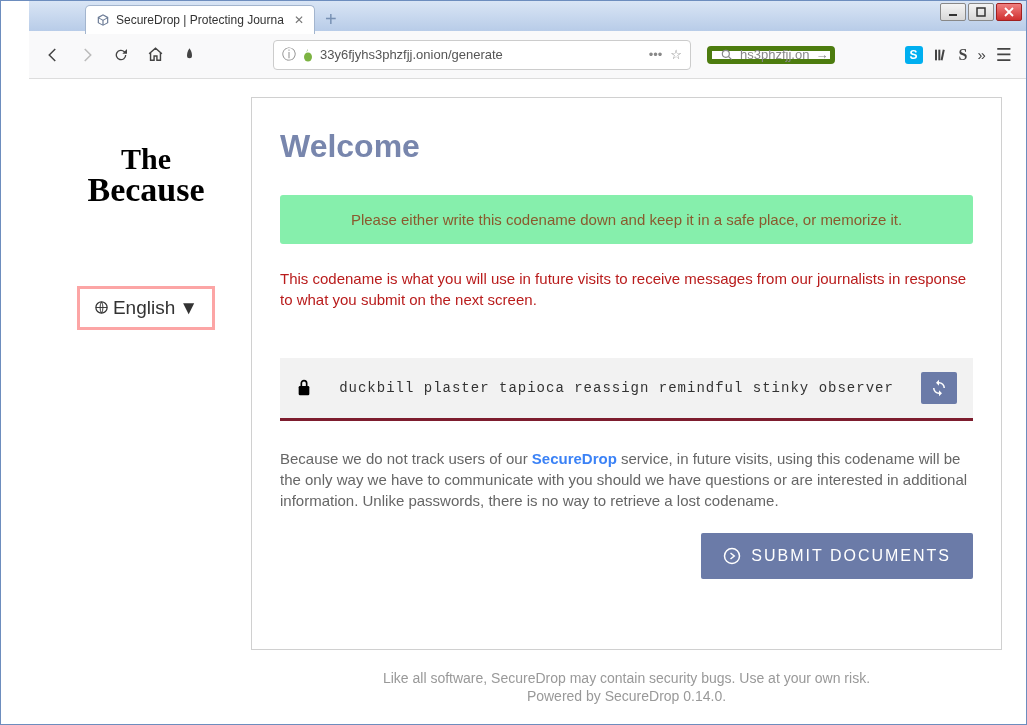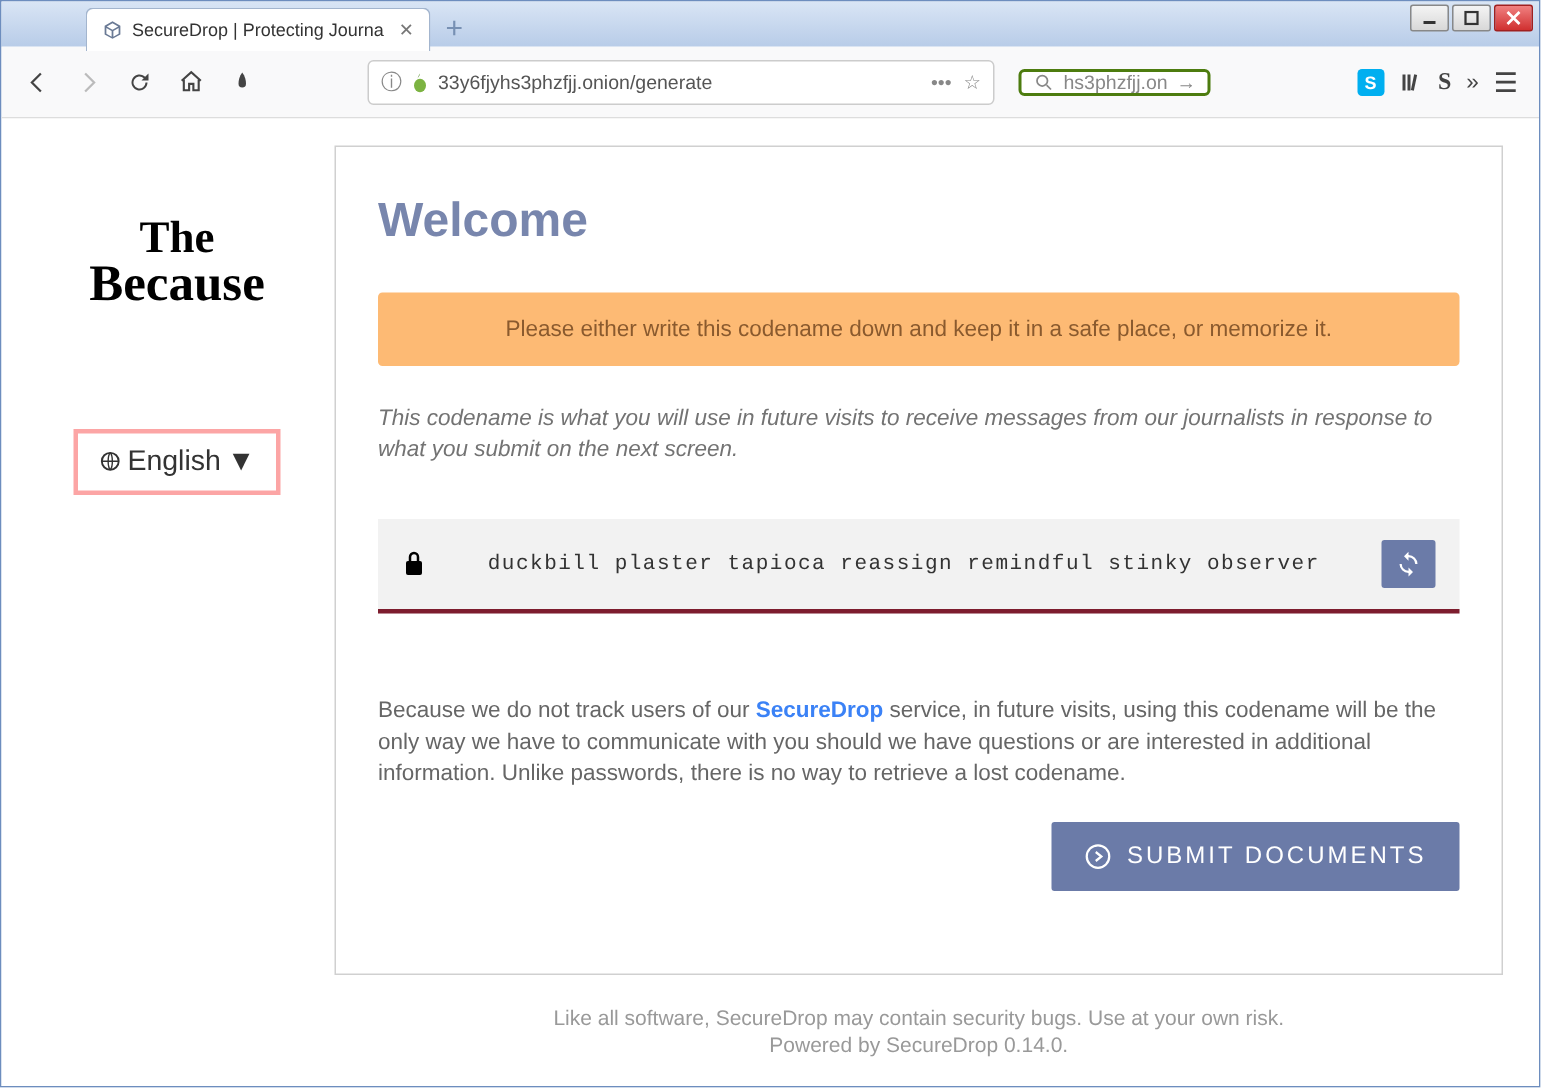--- a/index.html
+++ b/index.html
@@ -1,58 +1,58 @@
 <!DOCTYPE html>
 <html><head>
 <meta charset="utf-8">
 <style>
 * { margin: 0; padding: 0; box-sizing: border-box; }
 body { font-family: -apple-system, BlinkMacSystemFont, "Segoe UI", Arial, sans-serif; background: #dce5f0; width: 1027px; height: 725px; overflow: hidden; }
 
 
-.window { width: 1027px; height: 725px; background: #fff; border: 1px solid #6d8dbe; display: flex; flex-direction: column; }
+.window { width: 1027px; height: 725px; background: #fff; border: 1px solid #6d8dbe; display: flex; flex-direction: column; padding-left: 28px; }
 .titlebar { height: 30px; background: linear-gradient(to bottom, #d9e5f5, #b8cce8); display: flex; align-items: center; position: relative; }
 .tab { position: absolute; left: 56px; top: 4px; height: 29px; background: #fff; border: 1px solid #a3b5ce; border-bottom: none; border-radius: 5px 5px 0 0; display: flex; align-items: center; padding: 0 10px; gap: 6px; font-size: 12px; color: #333; min-width: 220px; }
 .tab-close { color: #777; cursor: pointer; margin-left: 4px; }
 .tab-new { position: absolute; left: 296px; top: 8px; color: #7790b3; font-size: 20px; font-weight: 300; line-height: 1; }
 .win-controls { position: absolute; right: 4px; top: 2px; display: flex; gap: 2px; }
 .win-btn { width: 26px; height: 18px; border: 1px solid #888; background: linear-gradient(to bottom, #f4f4f4, #d8d8d8); display: flex; align-items: center; justify-content: center; font-size: 10px; border-radius: 2px; }
 .win-btn.close { background: linear-gradient(to bottom, #f08080, #d03030); color: #fff; border-color: #a02020; }
 
 
 .toolbar { height: 48px; background: #f9f9fa; border-bottom: 1px solid #ddd; display: flex; align-items: center; padding: 0 10px; gap: 6px; }
 .nav-btn { width: 28px; height: 28px; display: flex; align-items: center; justify-content: center; color: #555; font-size: 16px; border-radius: 4px; cursor: pointer; }
 .nav-btn.disabled { color: #bbb; }
 .urlbar { flex: 0 0 auto; width: 418px; height: 30px; border: 1px solid #ccc; border-radius: 4px; background: #fff; display: flex; align-items: center; padding: 0 8px; gap: 6px; font-size: 13px; color: #555; margin-left: 64px; }
 .urlbar .info { color: #888; font-size: 14px; }
 .urlbar .onion { color: #7cb342; font-size: 12px; }
 .urlbar .url-text { flex: 1; color: #555; white-space: nowrap; overflow: hidden; }
 .urlbar .actions { display: flex; gap: 8px; align-items: center; color: #888; }
-.searchbar { width: 128px; height: 18px; border: 2px solid #4d7c0f; border-radius: 4px; background: #fff; display: flex; align-items: center; padding: 0 8px; gap: 6px; font-size: 13px; color: #888; margin-left: 10px;}
+.searchbar { width: 128px; height: 18px; border: 5px solid #4d7c0f; border-radius: 4px; background: #fff; display: flex; align-items: center; padding: 0 8px; gap: 6px; font-size: 13px; color: #888; margin-left: 10px;}
 .searchbar .arrow { color: #888; }
 .tb-right { margin-left: auto; display: flex; align-items: center; gap: 10px; padding-right: 4px; }
 .skype-icon { width: 18px; height: 18px; background: #00aff0; border-radius: 3px; color: #fff; font-size: 12px; font-weight: bold; display: flex; align-items: center; justify-content: center; }
 .icon-btn { color: #444; font-size: 15px; cursor: pointer; }
 .s-bold { font-weight: bold; font-family: Georgia, serif; font-size: 16px; }
 .menu-btn { font-size: 18px; color: #444; }
 
 
 .page { flex: 1; background: #fff; display: flex; overflow: auto; padding: 18px 24px 0 24px; gap: 0; }
 .sidebar { width: 186px; flex-shrink: 0; display: flex; flex-direction: column; align-items: center; margin-right: 12px; }
 .logo { font-family: Georgia, "Times New Roman", serif; font-weight: 900; color: #000; text-align: center; line-height: 0.95; margin-top: 48px; }
 .logo .l1 { font-size: 30px; font-family: Liberation Serif, serif; }
 .logo .l2 { font-size: 34px; }
 .lang-btn { margin-top: 80px; border: 3px solid #fca5a5; background: #fff; padding: 8px 14px; font-size: 19px; color: #333; display: flex; align-items: center; gap: 4px; cursor: pointer; }
 
 .main-card { flex: 1; border: 1px solid #d0d0d0; padding: 30px 28px; min-height: 500px; background: #fff; }
 .welcome { font-size: 32px; font-weight: bold; color: #7886ad; margin-bottom: 30px; }
-.notice { background: #fdba74; color: #8a5a2e; padding: 16px 22px; border-radius: 3px; text-align: center; font-size: 15px; margin-bottom: 24px; }
-.desc { color: #737373; font-size: 15px; line-height: 1.4; margin-bottom: 36px; font-style: italic; }
-
-.codename-box { background: #f2f2f2; border-bottom: 3px solid #7d1d2e; padding: 14px 16px; display: flex; align-items: center; gap: 20px; margin-bottom: 54px; }
+.notice { background: #86efac; color: #8a5a2e; padding: 16px 22px; border-radius: 3px; text-align: center; font-size: 15px; margin-bottom: 24px; }
+.desc { color: #b91c1c; font-size: 15px; line-height: 1.4; margin-bottom: 48px; }
+
+.codename-box { background: #f2f2f2; border-bottom: 3px solid #7d1d2e; padding: 14px 16px; display: flex; align-items: center; gap: 20px; margin-bottom: 27px; }
 .lock { color: #000; font-size: 18px; }
 .codename { font-family: "Courier New", monospace; font-size: 14px; letter-spacing: 1px; color: #333; flex: 1; text-align: center; }
 .refresh-btn { width: 36px; height: 32px; background: #6b7ba8; color: #fff; display: flex; align-items: center; justify-content: center; font-size: 16px; cursor: pointer; border-radius: 2px; }
 
 .desc2 { color: #666; font-size: 15px; line-height: 1.4; margin-bottom: 22px; }
 .desc2 strong { color: #3b82f6; }
 
 .submit-wrap { display: flex; justify-content: flex-end; }
 .submit-btn { background: #6b7ba8; color: #fff; padding: 14px 22px; font-size: 16px; letter-spacing: 2px; display: flex; align-items: center; gap: 10px; cursor: pointer; border-radius: 2px; }
 

